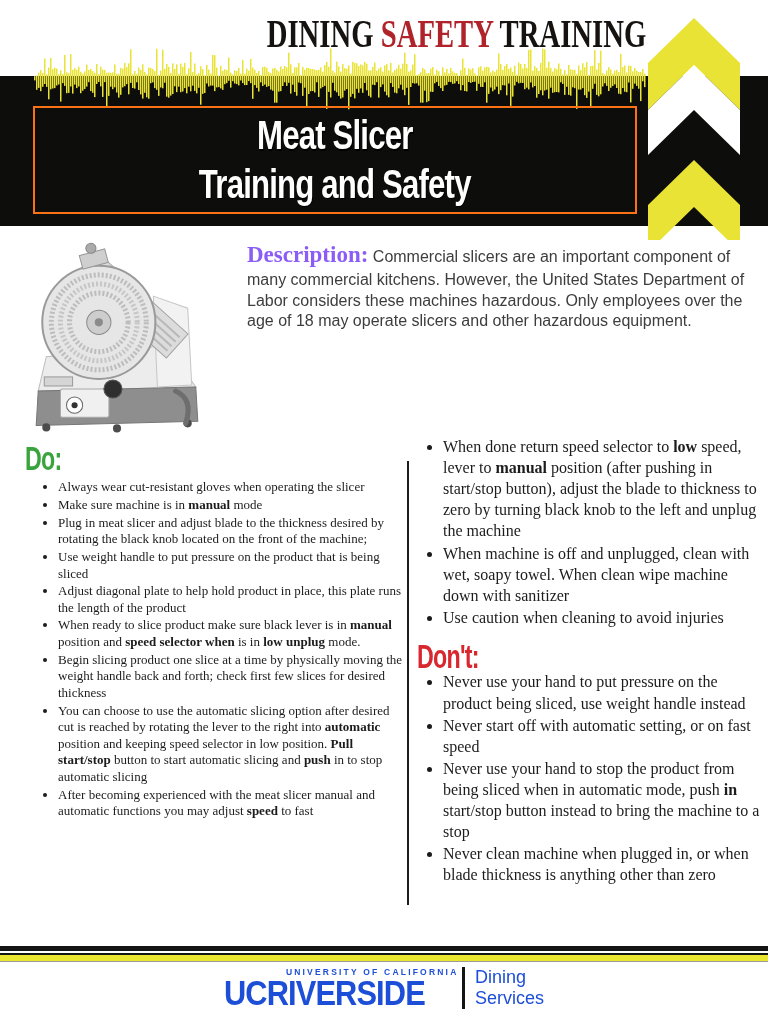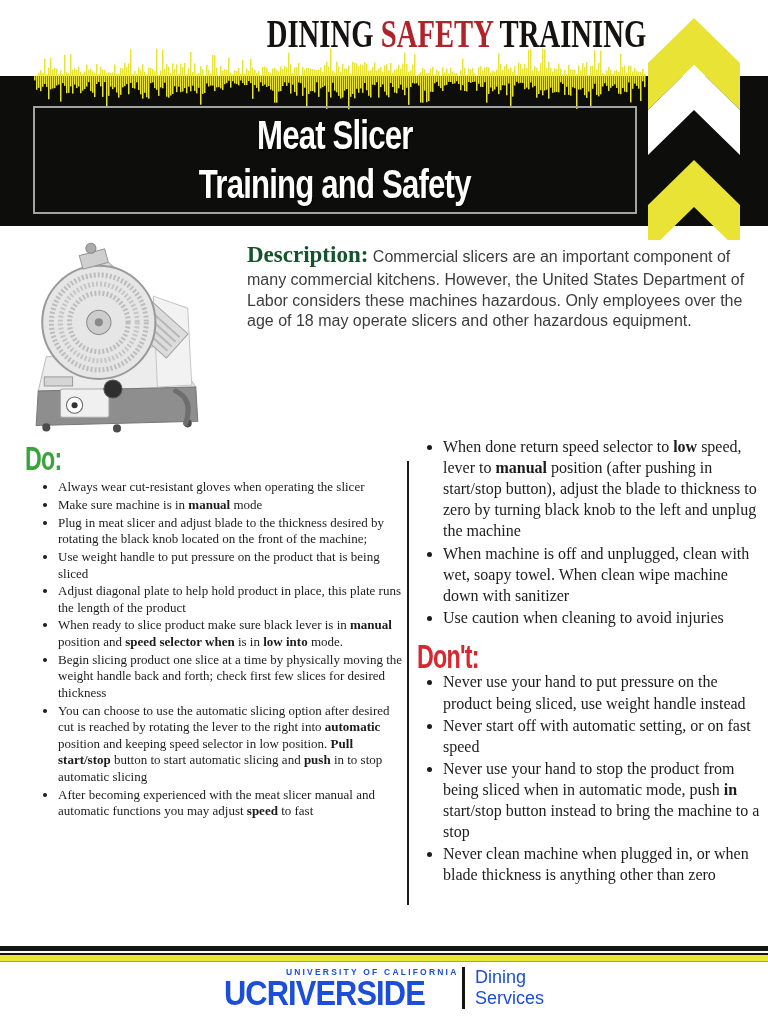--- a/index.html
+++ b/index.html
@@ -11,35 +11,35 @@
            font-family:"Liberation Serif", serif; font-weight:bold; font-size:41px; line-height:1;
            transform:scaleX(0.70); transform-origin:right center; letter-spacing:0; }
   .brand .w-red { color:#b0232b; }
   .brand .w-black { color:#151210; }
 
   .black-band { position:absolute; left:0; top:76px; width:768px; height:150px; background:#0d0d0b; }
 
   #waveform { position:absolute; left:34px; top:48px; width:612px; height:62px; }
 
   .title-box { position:absolute; left:33px; top:106px; width:600px; height:104px;
-               border:2px solid #a3a3a3; background:transparent;
+               border:2px solid #f97316; background:transparent;
                display:flex; flex-direction:column; justify-content:center; align-items:center; }
   .title-inner { color:#ffffff; font-family:"Liberation Sans", sans-serif; font-weight:bold;
                  font-size:38px; line-height:1.22; text-align:center;
                  transform:scaleX(0.82) scaleY(1.05); transform-origin:center; letter-spacing:-1px;
                  text-shadow:1px 1px 0 #000; }
 
   .chevrons { position:absolute; top:0; right:28px; width:92px; height:240px; }
 
   
   .slicer { position:absolute; left:16px; top:236px; width:202px; height:200px; }
 
   .description { position:absolute; left:247px; top:240px; width:516px;
                  font-family:"Liberation Sans", sans-serif; font-size:16px; line-height:1.3; color:#3d3d3d; }
-  .desc-label { font-family:"Liberation Serif", serif; font-weight:bold; font-size:23px; color:#14532d; }
+  .desc-label { font-family:"Liberation Serif", serif; font-weight:bold; font-size:23px; color:#8b5cf6; }
 
   
   .h-cond { font-family:"Liberation Sans", sans-serif; font-weight:bold; font-size:31px; line-height:0.95;
             transform:scaleX(0.75) scaleY(1.1); transform-origin:left center; letter-spacing:-1px; margin:0; }
   .col-left  { position:absolute; left:25px;  top:444px; width:380px; }
   .col-right { position:absolute; left:417px; top:436px; width:348px; }
   .divider { position:absolute; left:407px; top:461px; width:2px; height:444px; background:#1c1c1c; }
 
   ul.blist { margin:6px 0 0 0; padding-left:33px; }
   .col-left  ul.blist li { font-size:13px; line-height:1.28; margin-bottom:1px; }
@@ -438,21 +438,21 @@
   </div>
 
   <div class="col-left">
     <div class="h-cond" style="color: rgb(58, 164, 60);">Do:</div>
     <ul class="blist">
         <li><span>Always wear cut-resistant gloves when operating the slicer</span></li>
         <li><span>Make sure machine is in </span><span class="b">manual</span><span> mode</span></li>
         <li><span>Plug in meat slicer and adjust blade to the thickness desired by rotating the black knob located on the front of the machine;</span></li>
         <li><span>Use weight handle to put pressure on the product that is being sliced</span></li>
         <li><span>Adjust diagonal plate to help hold product in place, this plate runs the length of the product</span></li>
-        <li><span>When ready to slice product make sure black lever is in </span><span class="b">manual</span><span> position and </span><span class="b">speed selector when</span><span> is in </span><span class="b">low into</span><span> mode.</span></li>
+        <li><span>When ready to slice product make sure black lever is in </span><span class="b">manual</span><span> position and </span><span class="b">speed selector when</span><span> is in </span><span class="b">low unplug</span><span> mode.</span></li>
         <li><span>Begin slicing product one slice at a time by physically moving the weight handle back and forth; check first few slices for desired thickness</span></li>
         <li><span>You can choose to use the automatic slicing option after desired cut is reached by rotating the lever to the right into </span><span class="b">automatic</span><span> position and keeping speed selector in low position. </span><span class="b">Pull start/stop</span><span> button to start automatic slicing and </span><span class="b">push</span><span> in to stop automatic slicing</span></li>
         <li><span>After becoming experienced with the meat slicer manual and automatic functions you may adjust </span><span class="b">speed</span><span> to fast</span></li>
       </ul>
   </div>
 
   <div class="divider"></div>
 
   <div class="col-right">
     <ul class="blist">

